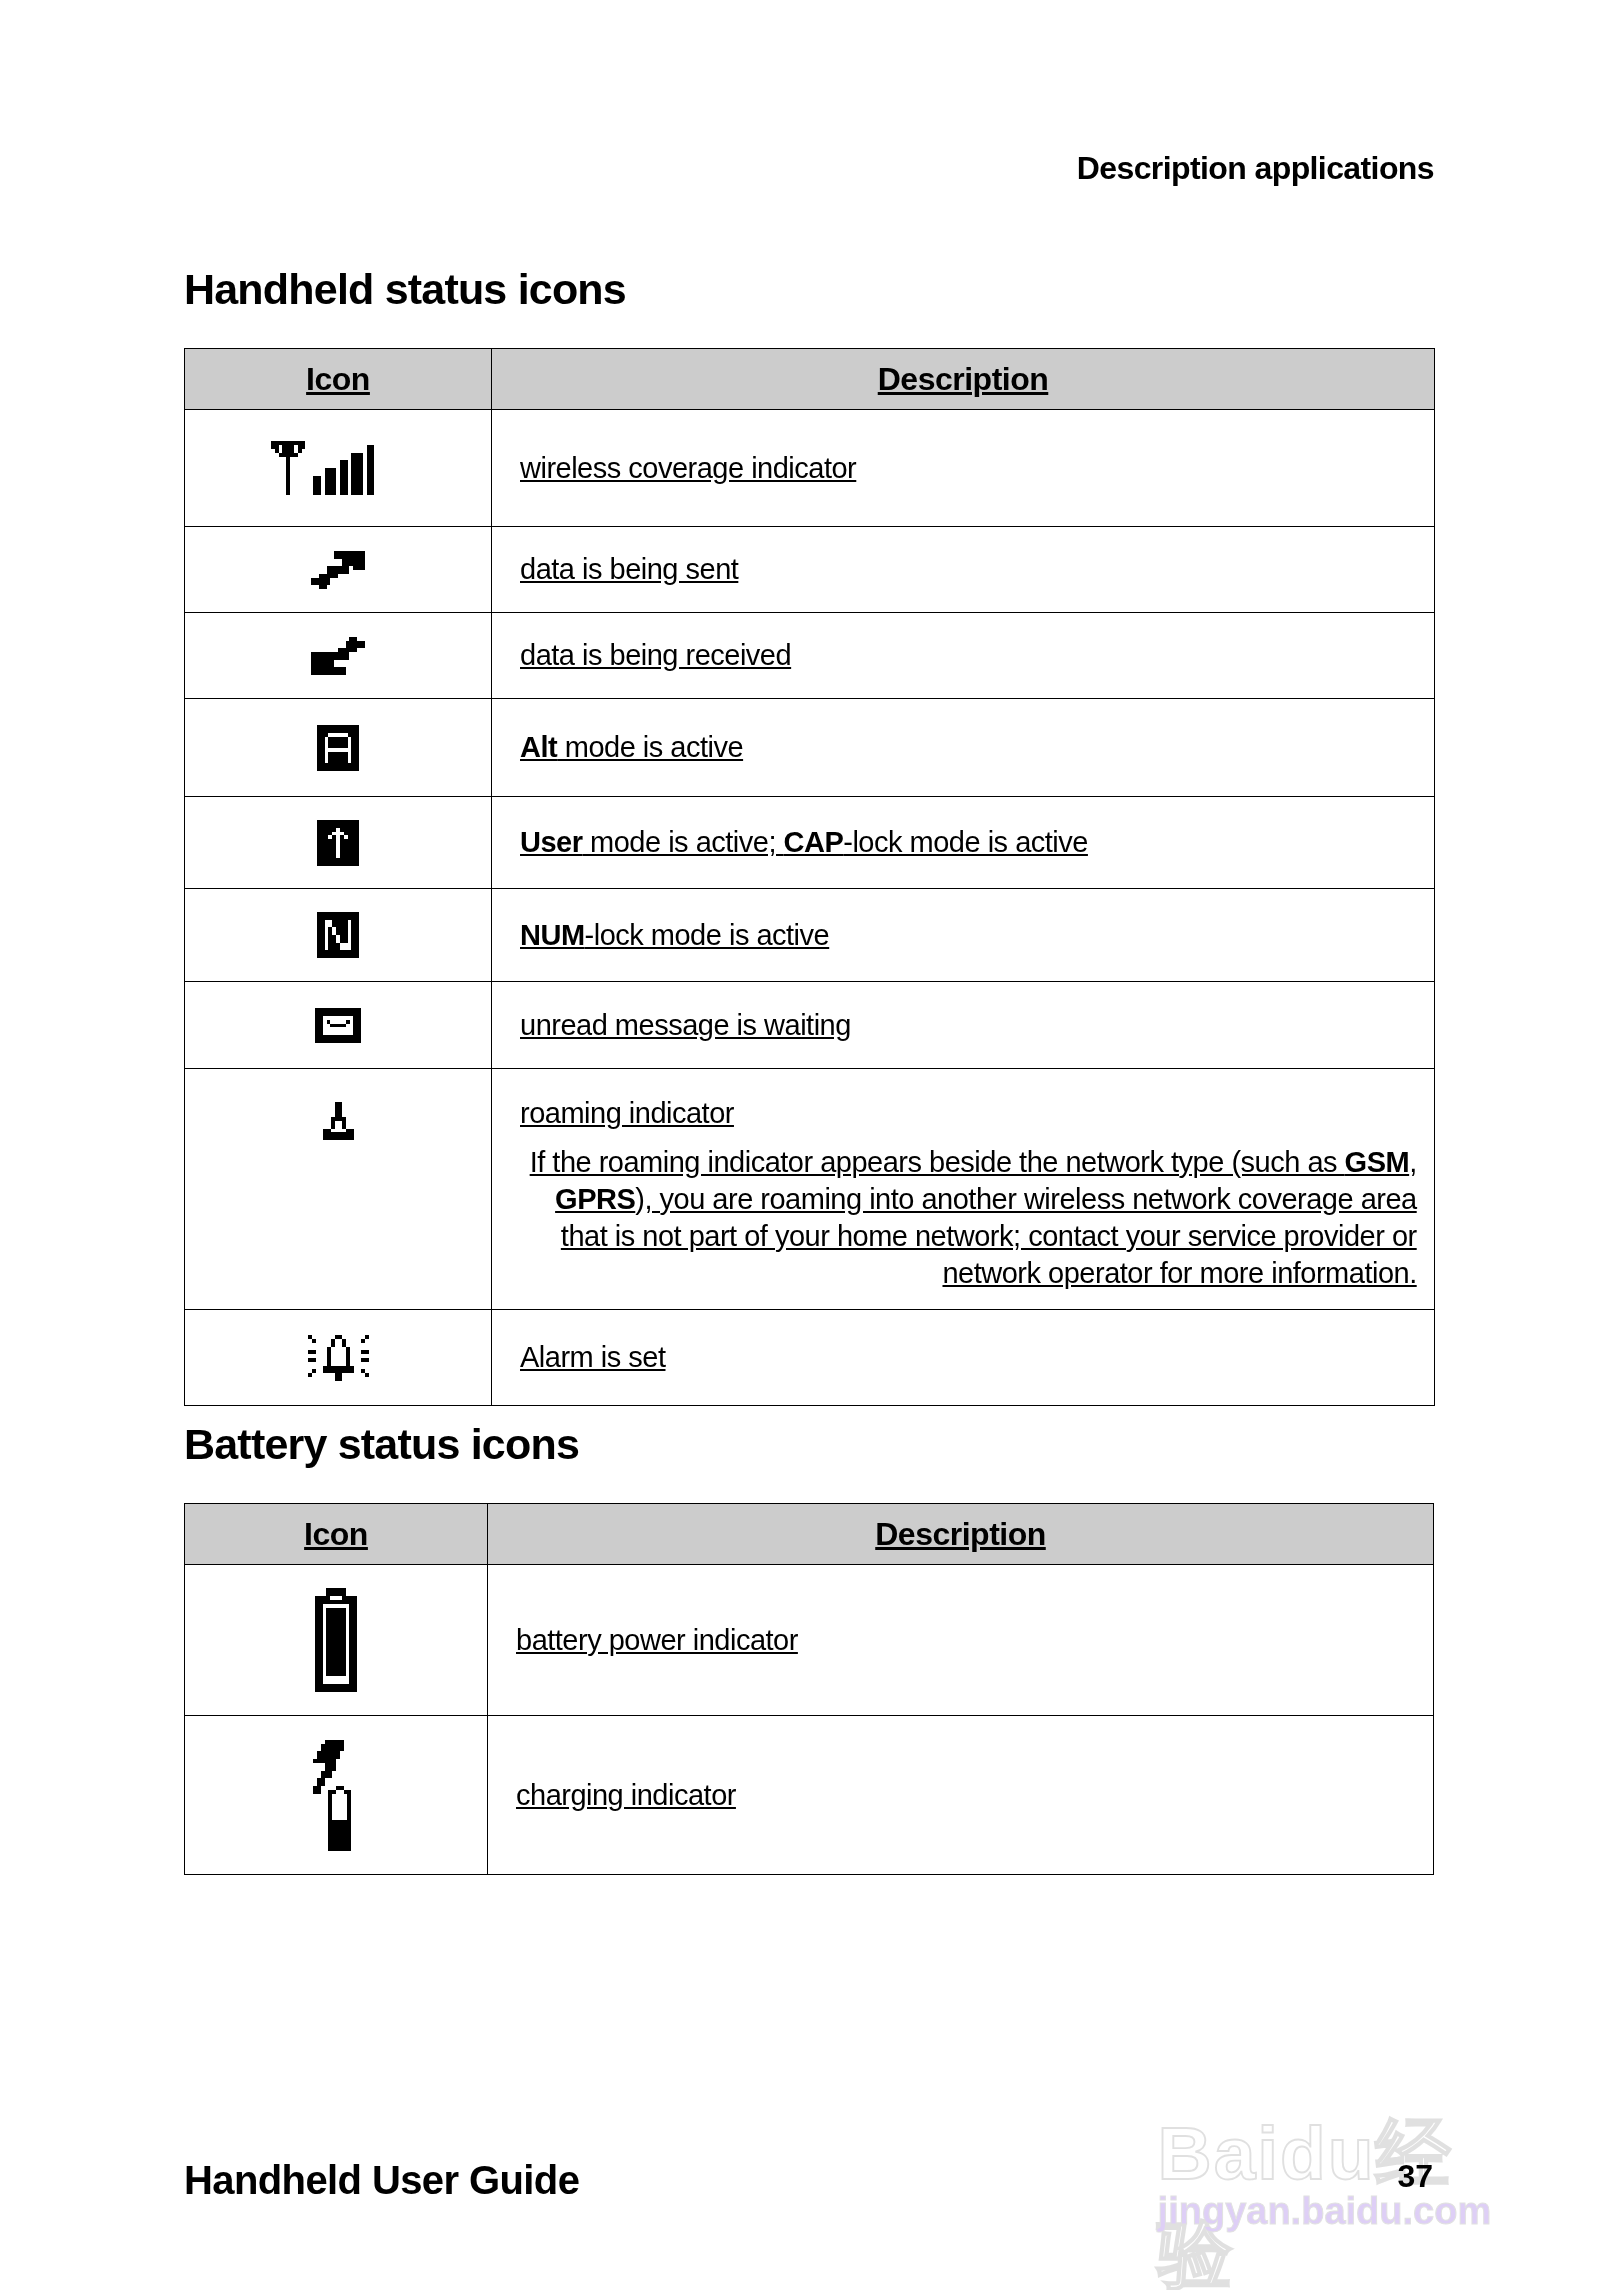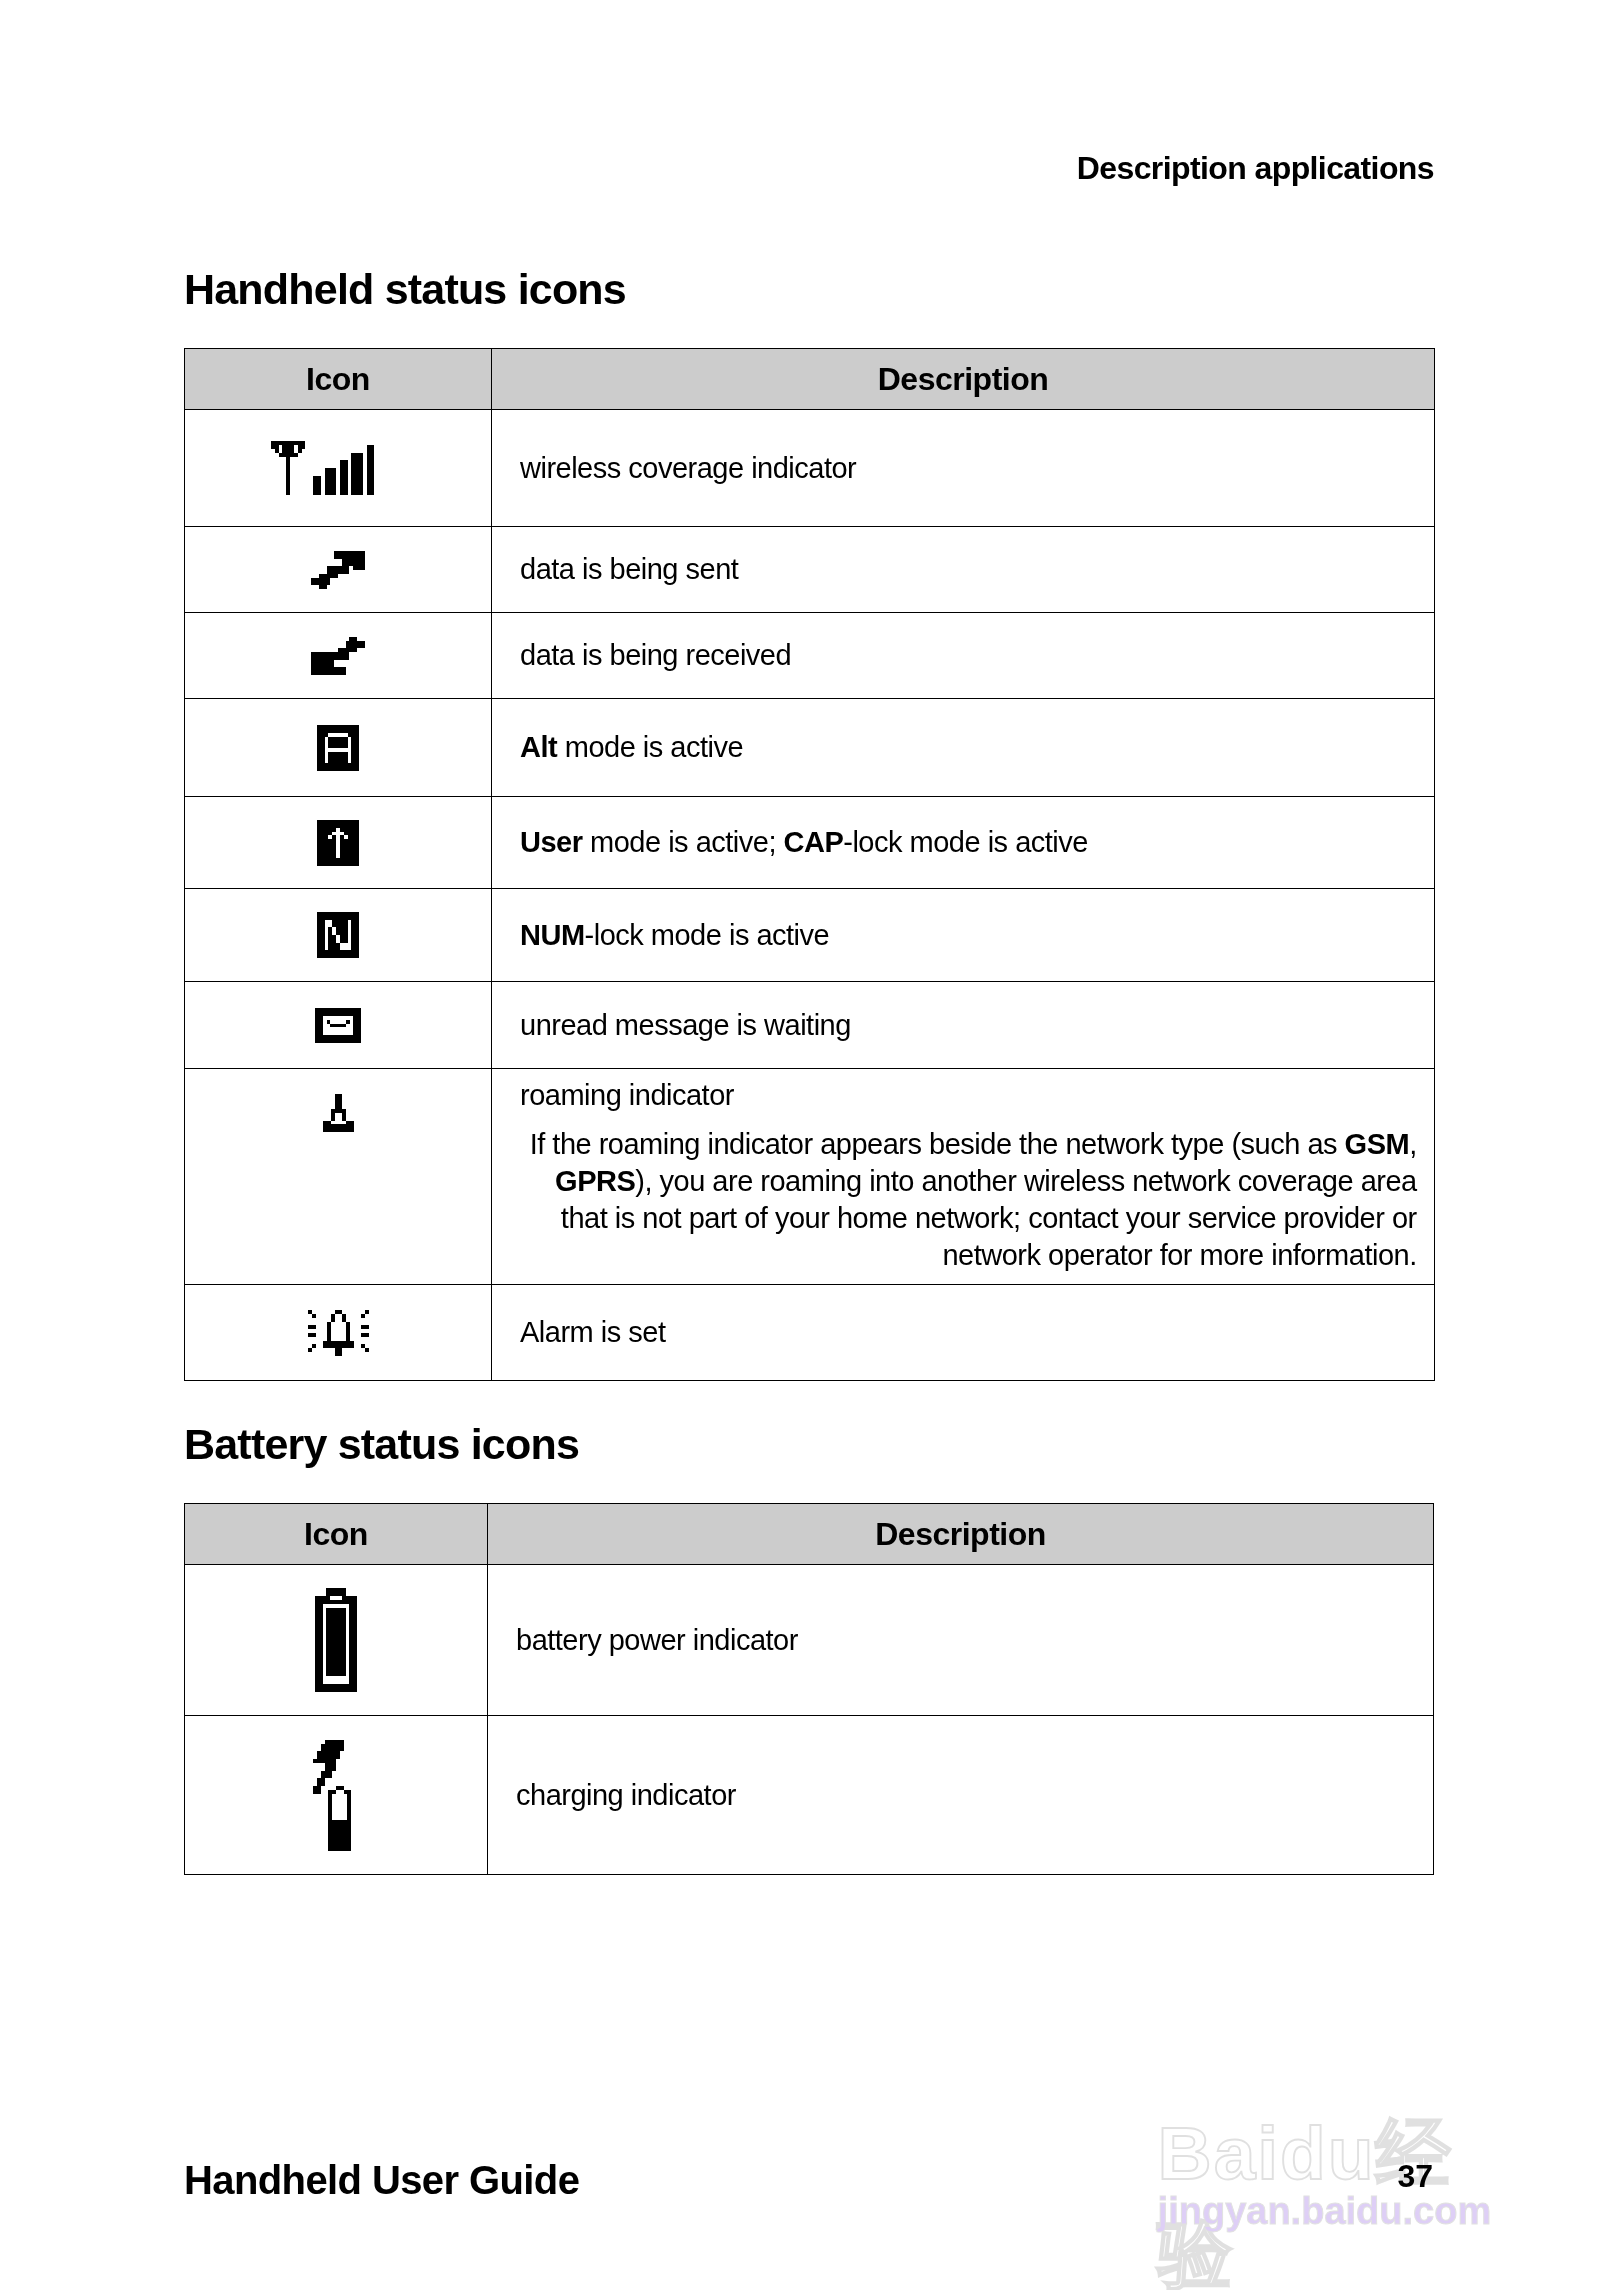--- a/index.html
+++ b/index.html
@@ -2,28 +2,28 @@
 <html><head>
 <meta charset="utf-8">
 <style>
   html, body { margin:0; padding:0; background:#ffffff; }
   body { width:1614px; height:2290px; position:relative; overflow:hidden;
          font-family:"Liberation Sans", sans-serif; color:#000; }
   .running-head { position:absolute; right:180px; top:150px; font-weight:bold; font-size:32px;
                   letter-spacing:-0.6px; }
   .h1 { position:absolute; left:184px; font-weight:bold; font-size:43px; letter-spacing:-0.8px; }
   table.icons { position:absolute; left:184px; border-collapse:collapse; table-layout:fixed; }
-  table.icons th, table.icons td { border:1.9px solid #000; padding:0; }
+  table.icons th, table.icons td { border:1.9px solid #000; padding:8px;text-decoration:underline; }
   table.icons th { background:#cccccc; font-weight:bold; font-size:32px; text-align:center;
                    letter-spacing:-0.5px; }
   table.icons td.icon-cell { text-align:center; vertical-align:middle; }
   table.icons td.desc-cell { font-size:29px; letter-spacing:-0.5px; padding-left:28px; padding-right:17.3px;
                              vertical-align:middle; line-height:37px; }
   td.top { vertical-align:top !important; }
-  .roam-p1 { margin-top:8px; }
+  .roam-p1 { margin-top:18px; }
   .roam-p2 { margin-top:11.5px; margin-bottom:9.6px;text-align:right; }
   b { font-weight:bold; }
   svg { display:inline-block; vertical-align:middle; }
   .footer-left { position:absolute; left:184px; top:2158px; font-weight:bold; font-size:40px; letter-spacing:-0.6px; }
   .footer-right { position:absolute; right:181px; top:2158px; font-weight:bold; font-size:32px; }
   .watermark { position:absolute; left:1148px; top:2046px; width:375px; height:202px; opacity:0.22;
                color:#888; font-weight:bold; }
   .wm-brand { position:absolute; left:9.6px; top:58px; font-size:75px; letter-spacing:1.9px;
               -webkit-text-stroke:1.9px #777; color:#fff; }
   .wm-url { position:absolute; left:9.6px; top:144px; font-size:38px; -webkit-text-stroke:1px #777; color:#6d28d9; }

